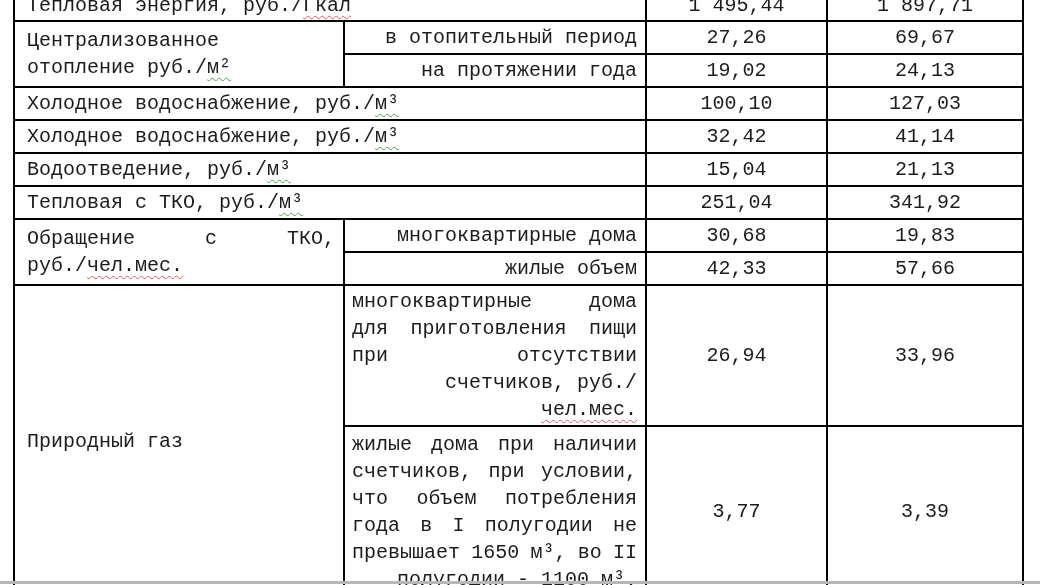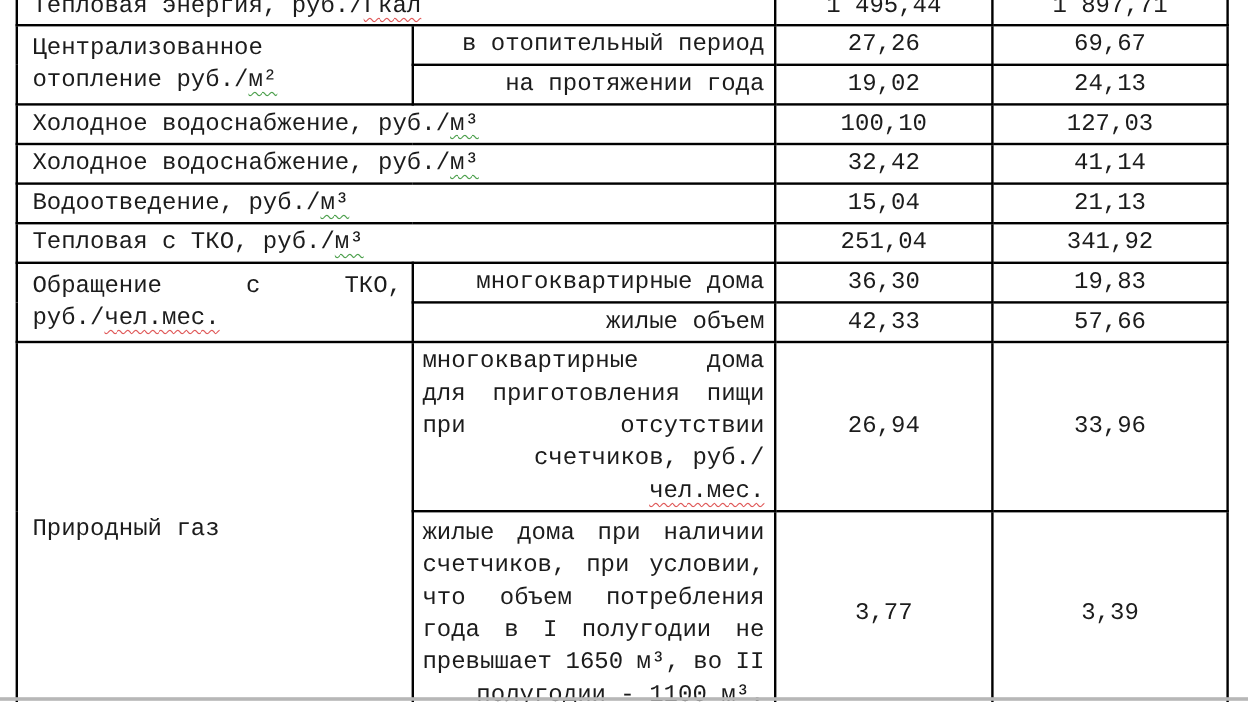--- a/index.html
+++ b/index.html
@@ -114,21 +114,21 @@
     <tr style="height:30px">
       <td class="lbl" rowspan="2">
         <span class="jline">
               <span>Обращение</span>
               <span>с</span>
               <span>ТКО,</span>
             </span>
         <span class="lline"><span>руб./</span><span class="sq-r">чел.мес.</span></span>
       </td>
       <td class="lbl2">многоквартирные дома</td>
-      <td class="val">36,30</td>
+      <td class="val">30,68</td>
       <td class="val">19,83</td>
     </tr>
 
     <tr style="height:30px">
       <td class="lbl2">жилые объем</td>
       <td class="val">42,33</td>
       <td class="val">57,66</td>
     </tr>
 
     <tr style="height:127px">

